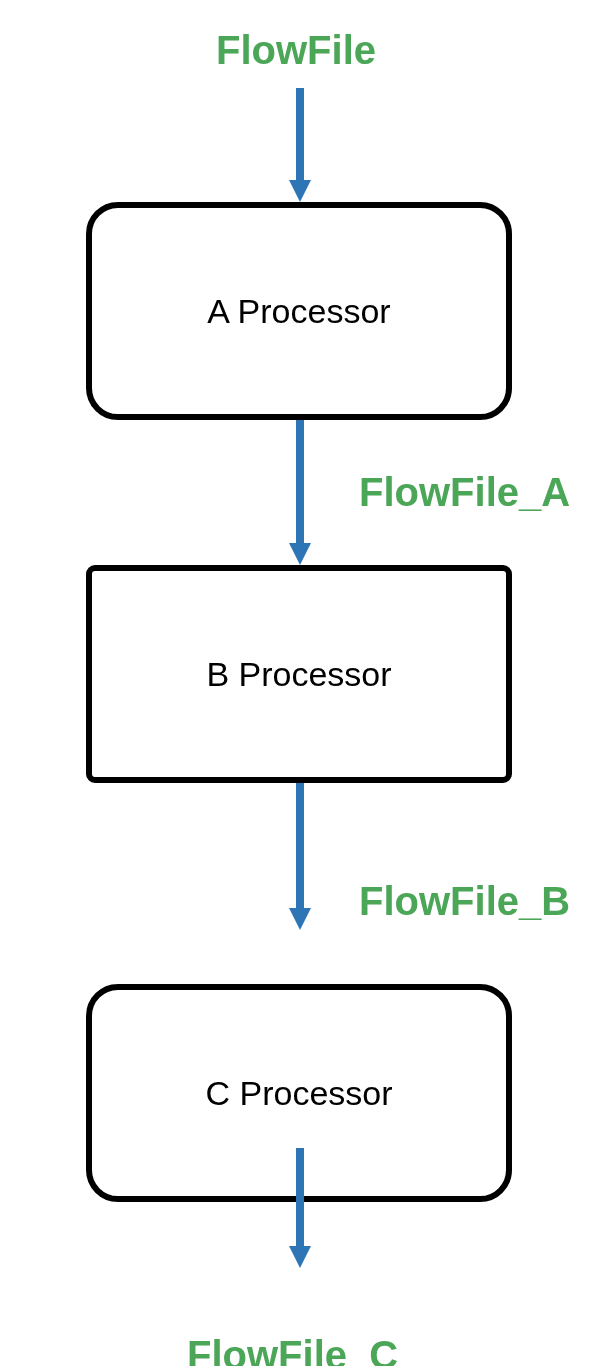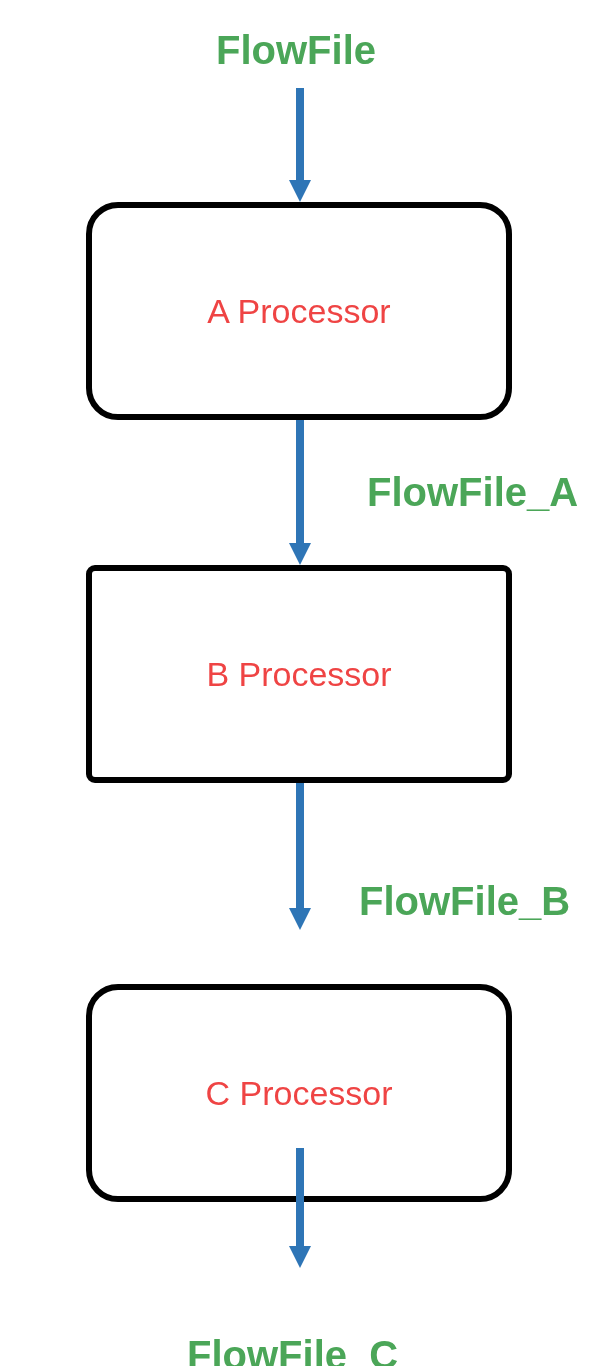--- a/index.html
+++ b/index.html
@@ -37,21 +37,21 @@
     background: #ffffff;
     display: flex;
     align-items: center;
     justify-content: center;
   }
   .processor-label {
     font-family: "Liberation Sans", sans-serif;
     font-weight: normal;
     font-size: 34px;
     line-height: 1;
-    color: #ef4444;
+    color: #000000;
     white-space: nowrap;
   }
   .arrow {
     position: absolute;
     left: 0;
     width: 612px;
     pointer-events: none;
   }
   .arrow svg {
     display: block;
@@ -76,21 +76,21 @@
     <span class="processor-label">A Processor</span>
   </div>
 
   <div class="arrow" style="top:420px; height:145px;">
     <svg width="612" height="145" viewBox="0 0 612 145" aria-hidden="true">
       <rect x="296" y="0" width="8" height="123" fill="#2E75B6"></rect>
       <polygon points="289,123 311,123 300,145" fill="#2E75B6"></polygon>
     </svg>
   </div>
 
-  <div class="flow-label" style="left:359px; top:472px;margin-left:8px;">FlowFile_A</div>
+  <div class="flow-label" style="left:359px; top:472px;">FlowFile_A</div>
 
   <div class="processor-box" style="top:565px;border-radius:9px;">
     <span class="processor-label">B Processor</span>
   </div>
 
   <div class="arrow" style="top:783px; height:147px;">
     <svg width="612" height="147" viewBox="0 0 612 147" aria-hidden="true">
       <rect x="296" y="0" width="8" height="125" fill="#2E75B6"></rect>
       <polygon points="289,125 311,125 300,147" fill="#2E75B6"></polygon>
     </svg>

